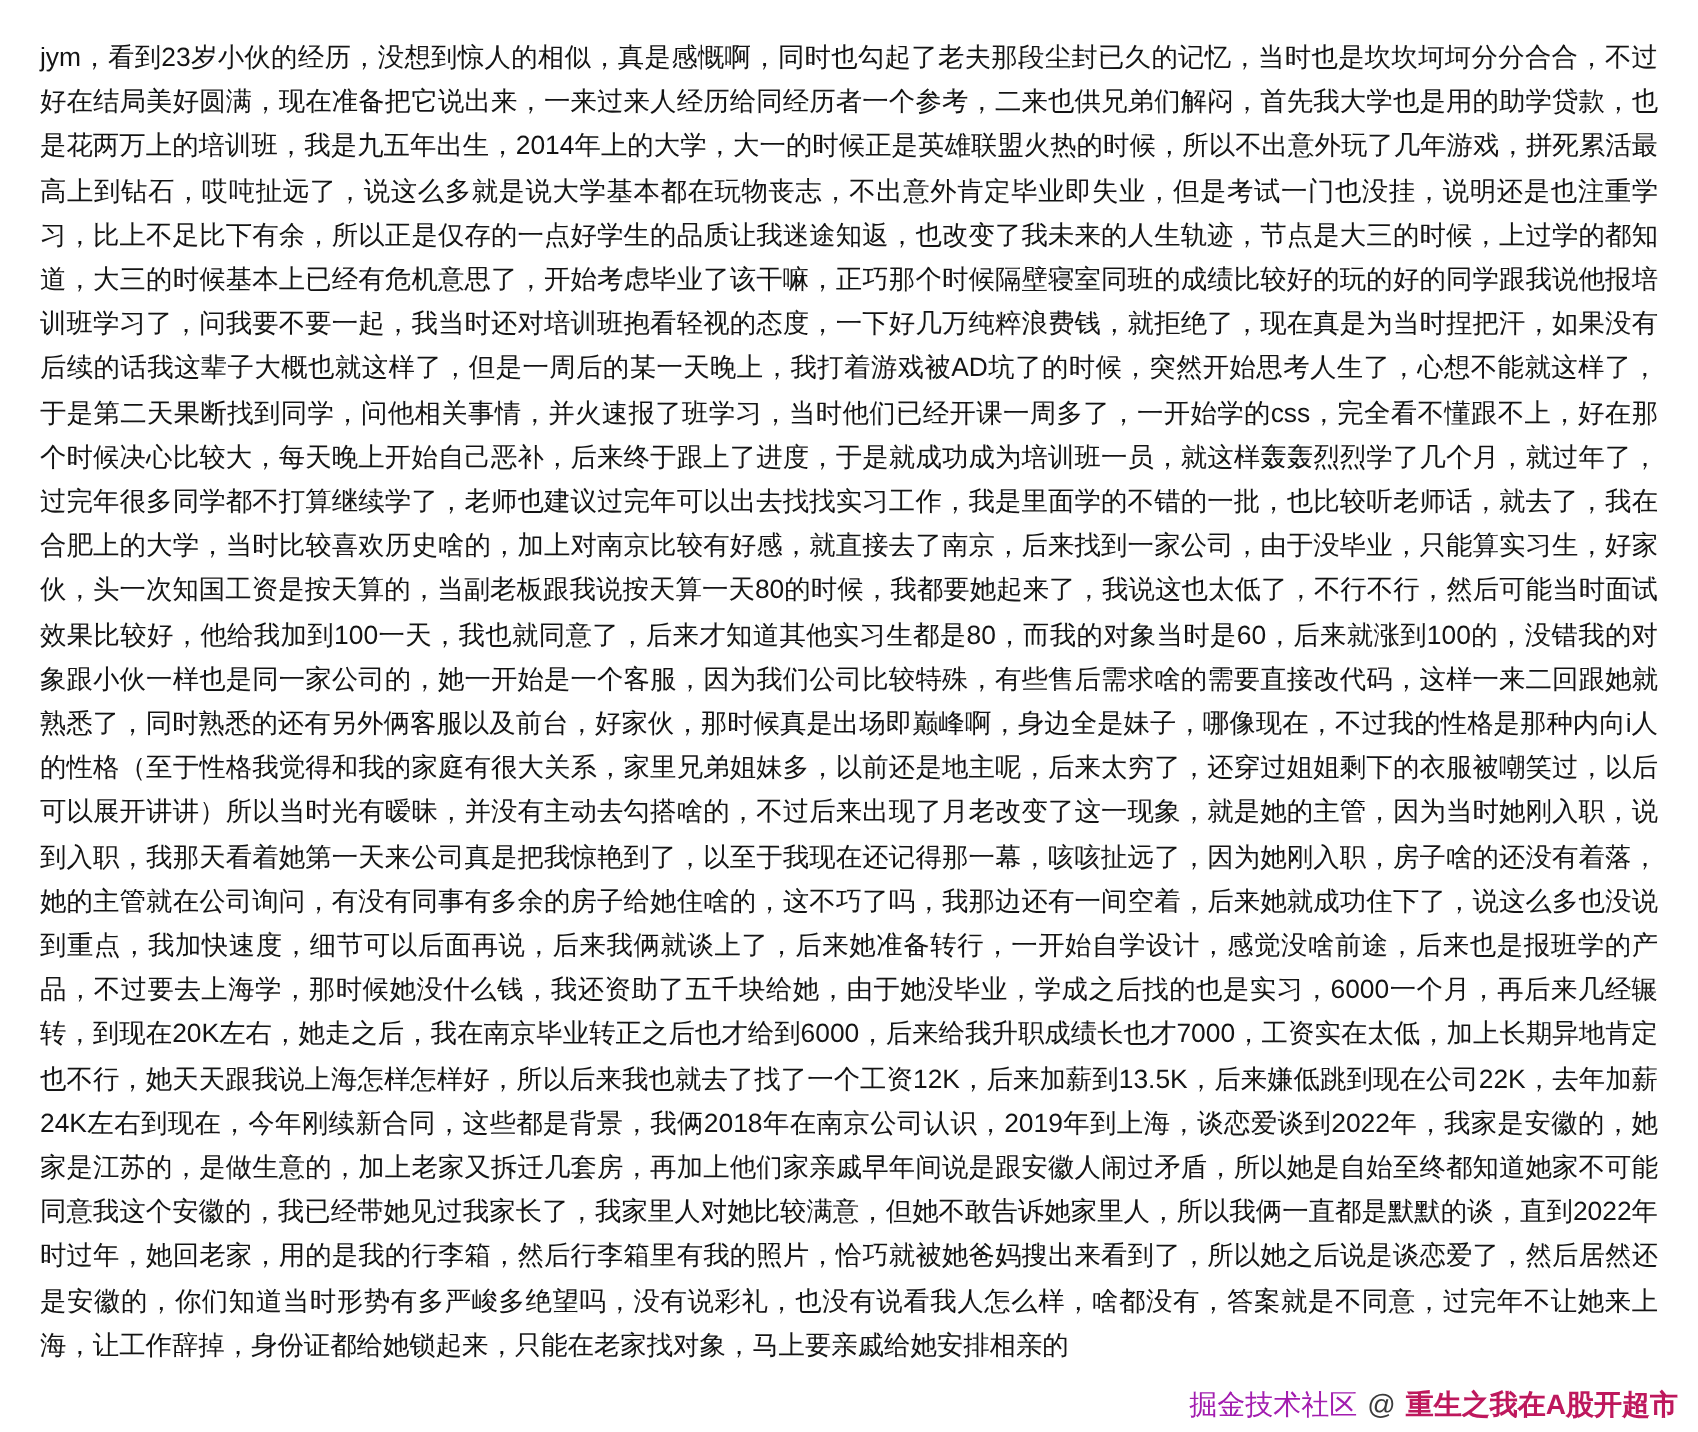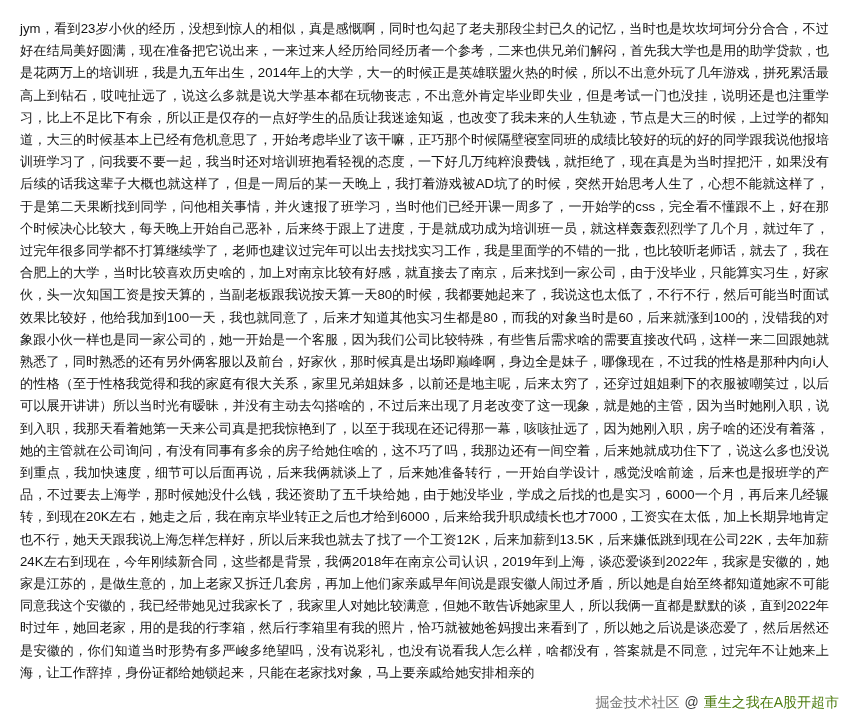--- a/index.html
+++ b/index.html
@@ -40,29 +40,29 @@
     font-size: 14px;
     line-height: 20px;
     color: #3b3b3b;
     font-family: "Liberation Sans", sans-serif;
     white-space: nowrap;
     display: flex;
     align-items: center;
     gap: 4px;
   }
   .watermark .wm-site {
-    color: #737373;
+    color: #a21caf;
   }
   .watermark .wm-at {
     color: #3b3b3b;
     padding: 0 1px;
   }
   .watermark .wm-user {
-    color: #4d7c0f;
-    font-weight: 400;
+    color: #be185d;
+    font-weight: 700;
   }
 </style>
 </head>
 <body>
 
 <div id="article">
   <p class="body-text">jym，看到23岁小伙的经历，没想到惊人的相似，真是感慨啊，同时也勾起了老夫那段尘封已久的记忆，当时也是坎坎坷坷分分合合，不过好在结局美好圆满，现在准备把它说出来，一来过来人经历给同经历者一个参考，二来也供兄弟们解闷，首先我大学也是用的助学贷款，也是花两万上的培训班，我是九五年出生，2014年上的大学，大一的时候正是英雄联盟火热的时候，所以不出意外玩了几年游戏，拼死累活最高上到钻石，哎吨扯远了，说这么多就是说大学基本都在玩物丧志，不出意外肯定毕业即失业，但是考试一门也没挂，说明还是也注重学习，比上不足比下有余，所以正是仅存的一点好学生的品质让我迷途知返，也改变了我未来的人生轨迹，节点是大三的时候，上过学的都知道，大三的时候基本上已经有危机意思了，开始考虑毕业了该干嘛，正巧那个时候隔壁寝室同班的成绩比较好的玩的好的同学跟我说他报培训班学习了，问我要不要一起，我当时还对培训班抱看轻视的态度，一下好几万纯粹浪费钱，就拒绝了，现在真是为当时捏把汗，如果没有后续的话我这辈子大概也就这样了，但是一周后的某一天晚上，我打着游戏被AD坑了的时候，突然开始思考人生了，心想不能就这样了，于是第二天果断找到同学，问他相关事情，并火速报了班学习，当时他们已经开课一周多了，一开始学的css，完全看不懂跟不上，好在那个时候决心比较大，每天晚上开始自己恶补，后来终于跟上了进度，于是就成功成为培训班一员，就这样轰轰烈烈学了几个月，就过年了，过完年很多同学都不打算继续学了，老师也建议过完年可以出去找找实习工作，我是里面学的不错的一批，也比较听老师话，就去了，我在合肥上的大学，当时比较喜欢历史啥的，加上对南京比较有好感，就直接去了南京，后来找到一家公司，由于没毕业，只能算实习生，好家伙，头一次知国工资是按天算的，当副老板跟我说按天算一天80的时候，我都要她起来了，我说这也太低了，不行不行，然后可能当时面试效果比较好，他给我加到100一天，我也就同意了，后来才知道其他实习生都是80，而我的对象当时是60，后来就涨到100的，没错我的对象跟小伙一样也是同一家公司的，她一开始是一个客服，因为我们公司比较特殊，有些售后需求啥的需要直接改代码，这样一来二回跟她就熟悉了，同时熟悉的还有另外俩客服以及前台，好家伙，那时候真是出场即巅峰啊，身边全是妹子，哪像现在，不过我的性格是那种内向i人的性格（至于性格我觉得和我的家庭有很大关系，家里兄弟姐妹多，以前还是地主呢，后来太穷了，还穿过姐姐剩下的衣服被嘲笑过，以后可以展开讲讲）所以当时光有暧昧，并没有主动去勾搭啥的，不过后来出现了月老改变了这一现象，就是她的主管，因为当时她刚入职，说到入职，我那天看着她第一天来公司真是把我惊艳到了，以至于我现在还记得那一幕，咳咳扯远了，因为她刚入职，房子啥的还没有着落，她的主管就在公司询问，有没有同事有多余的房子给她住啥的，这不巧了吗，我那边还有一间空着，后来她就成功住下了，说这么多也没说到重点，我加快速度，细节可以后面再说，后来我俩就谈上了，后来她准备转行，一开始自学设计，感觉没啥前途，后来也是报班学的产品，不过要去上海学，那时候她没什么钱，我还资助了五千块给她，由于她没毕业，学成之后找的也是实习，6000一个月，再后来几经辗转，到现在20K左右，她走之后，我在南京毕业转正之后也才给到6000，后来给我升职成绩长也才7000，工资实在太低，加上长期异地肯定也不行，她天天跟我说上海怎样怎样好，所以后来我也就去了找了一个工资12K，后来加薪到13.5K，后来嫌低跳到现在公司22K，去年加薪24K左右到现在，今年刚续新合同，这些都是背景，我俩2018年在南京公司认识，2019年到上海，谈恋爱谈到2022年，我家是安徽的，她家是江苏的，是做生意的，加上老家又拆迁几套房，再加上他们家亲戚早年间说是跟安徽人闹过矛盾，所以她是自始至终都知道她家不可能同意我这个安徽的，我已经带她见过我家长了，我家里人对她比较满意，但她不敢告诉她家里人，所以我俩一直都是默默的谈，直到2022年时过年，她回老家，用的是我的行李箱，然后行李箱里有我的照片，恰巧就被她爸妈搜出来看到了，所以她之后说是谈恋爱了，然后居然还是安徽的，你们知道当时形势有多严峻多绝望吗，没有说彩礼，也没有说看我人怎么样，啥都没有，答案就是不同意，过完年不让她来上海，让工作辞掉，身份证都给她锁起来，只能在老家找对象，马上要亲戚给她安排相亲的</p>
   <div class="watermark">
     <span class="wm-site">掘金技术社区</span>
     <span class="wm-at">@</span>

